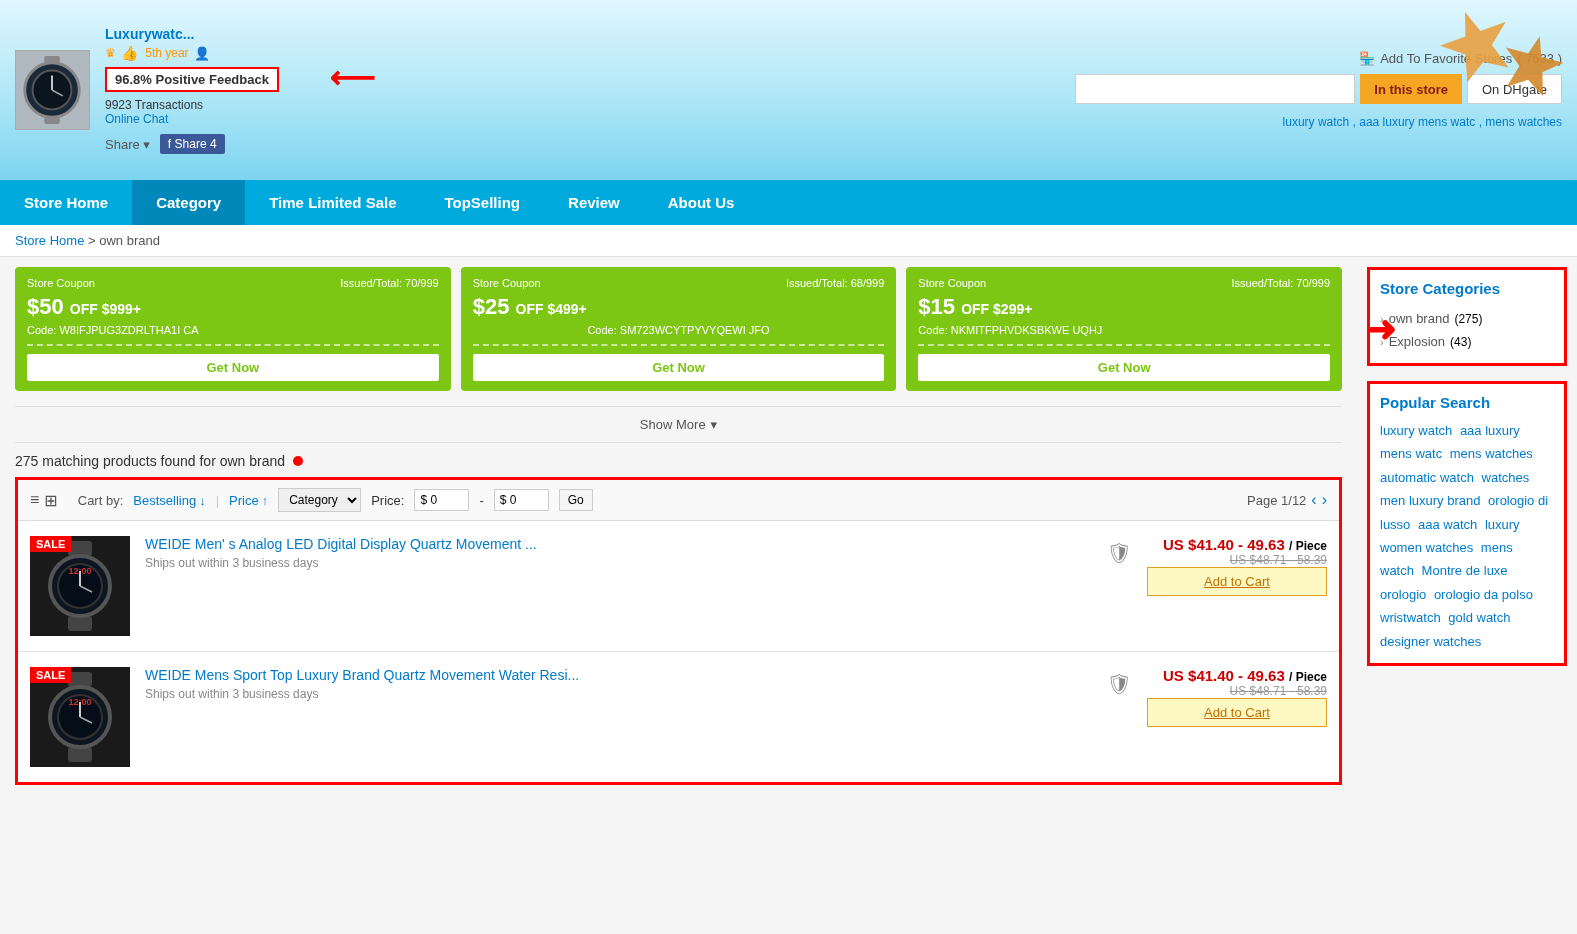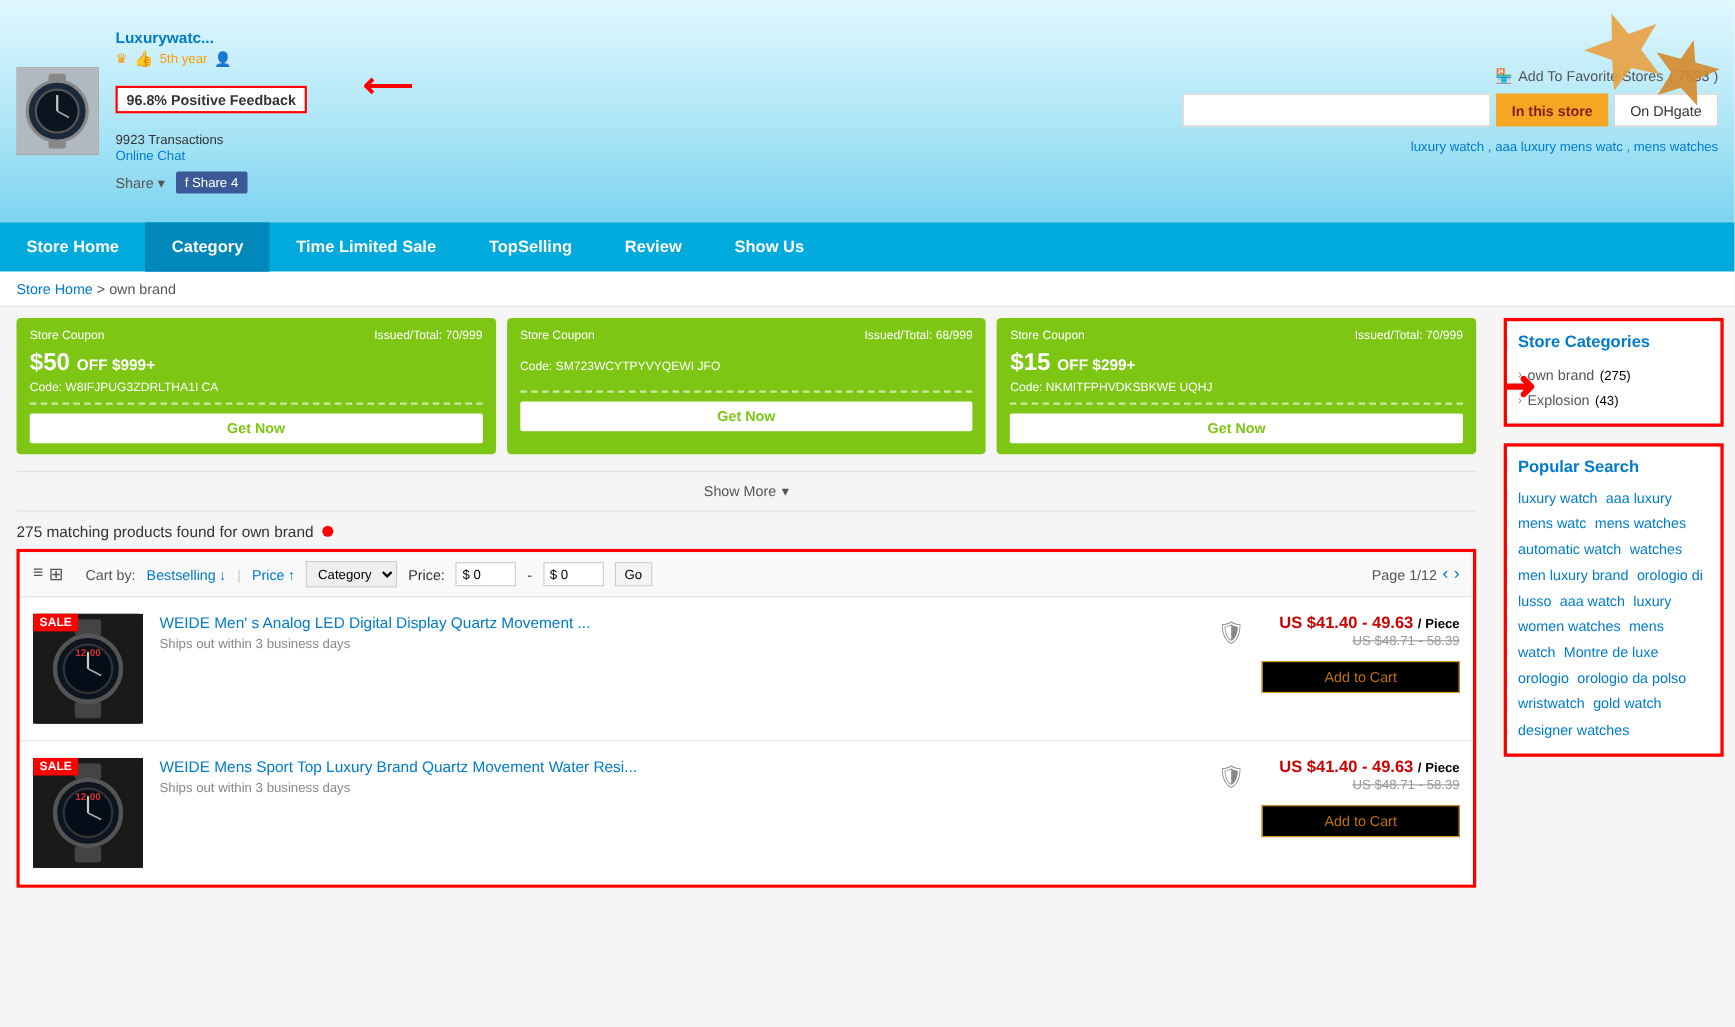--- a/index.html
+++ b/index.html
@@ -5,21 +5,21 @@
     * { margin: 0; padding: 0; box-sizing: border-box; }
     body { font-family: Arial, sans-serif; font-size: 13px; background: #f5f5f5; color: #333; }
 
     
     .header { background: linear-gradient(180deg, #e0f7ff 0%, #b3e8f7 50%, #7dd4f0 100%); padding: 26px 15px; display: flex; align-items: center; gap: 15px; position: relative; min-height: 115px; overflow: hidden; }
     .header-starfish { position: absolute; right: 0; top: 0; bottom: 0; width: 200px; }
     .store-logo { width: 75px; height: 80px; background: #ccc; border: 1px solid #aaa; display: flex; align-items: center; justify-content: center; overflow: hidden; flex-shrink: 0; }
     .store-name { color: #007bcc; font-size: 14px; font-weight: bold; }
     .store-badges { display: flex; align-items: center; gap: 6px; margin: 3px 0; }
     .badge-year { color: #f90; font-size: 12px; display: flex; align-items: center; gap: 2px; }
-    .feedback-box { border: 2px solid red; display: inline-block; padding: 3px 8px; margin: 14px 0; background: #fff; font-size: 13px; font-weight: bold; }
+    .feedback-box { border: 2px solid red; display: inline-block; padding: 3px 8px; margin: 3px 0; background: #fff; font-size: 13px; font-weight: bold; }
     .feedback-pct { color: #333; }
     .search-bar-row { display: flex; align-items: center; gap: 5px; margin-bottom: 6px; }
     .search-input { width: 280px; height: 30px; border: 1px solid #ccc; padding: 0 8px; font-size: 13px; }
     .btn-in-store { background: #f5a623; color: #7f1d1d; border: none; padding: 5px 14px; height: 30px; cursor: pointer; font-size: 13px; font-weight: bold; }
     .btn-on-dhgate { background: #fff; color: #333; border: 1px solid #ccc; padding: 5px 14px; height: 30px; cursor: pointer; font-size: 13px; }
     .search-tags { color: #007bcc; font-size: 12px; }
     .share-row { display: flex; align-items: center; gap: 10px; margin-top: 5px; }
     .share-link { color: #555; font-size: 13px; cursor: pointer; }
     .fb-share { background: #3b5998; color: #fff; padding: 3px 8px; font-size: 12px; border-radius: 2px; cursor: pointer; }
 
@@ -71,21 +71,21 @@
     .product-item:last-child { border-bottom: none; }
     .product-thumb { width: 100px; height: 100px; background: #e0e0e0; flex-shrink: 0; position: relative; }
     .sale-badge { position: absolute; top: 0; left: 0; background: red; color: #fff; font-size: 11px; font-weight: bold; padding: 2px 6px; }
     .product-details { flex: 1; }
     .product-title { color: #007bcc; font-size: 14px; cursor: pointer; margin-bottom: 4px; }
     .product-ships { color: #888; font-size: 12px; }
     .product-price { text-align: right; min-width: 180px; }
     .price-current { color: #c00; font-size: 15px; font-weight: bold; }
     .price-original { color: #999; font-size: 12px; text-decoration: line-through; }
     .price-unit { color: #000000; font-size: 12px; }
-    .add-to-cart-btn { background: #000000; border: 1px solid #e0a020; color: #c07000; padding: 6px 18px; cursor: pointer; font-size: 13px; margin-top: 12px; display: block; width: 100%; }
+    .add-to-cart-btn { background: #fef9c3; border: 1px solid #e0a020; color: #c07000; padding: 6px 18px; cursor: pointer; font-size: 13px; margin-top: 0; display: block; width: 100%; text-decoration: underline; }
 
     
     .sidebar-box { border: 3px solid red; padding: 10px; margin-bottom: 15px; background: #fff; }
     .sidebar-title { color: #007bcc; font-size: 15px; font-weight: bold; margin-bottom: 10px; }
     .category-item { display: flex; align-items: center; gap: 5px; padding: 4px 0; cursor: pointer; color: #555; font-size: 13px; }
     .category-count { color: #000000; font-size: 12px; }
     .chevron { color: #888; font-size: 11px; }
     .popular-search-box { border: 3px solid red; padding: 10px; background: #fff; }
     .popular-search-title { color: #007bcc; font-size: 15px; font-weight: bold; margin-bottom: 8px; }
     .popular-tags { color: #555; font-size: 13px; line-height: 1.8; }
@@ -188,21 +188,21 @@
   <a class="nav-item">
     <span>Time Limited Sale</span>
   </a>
   <a class="nav-item">
     <span>TopSelling</span>
   </a>
   <a class="nav-item">
     <span>Review</span>
   </a>
   <a class="nav-item">
-    <span>Show Us</span>
+    <span>About Us</span>
   </a>
 </div>
 
 <div class="breadcrumb">
   <span style="color:#007bcc; cursor:pointer;">Store Home</span>
   <span> &gt; </span>
   <span>own brand</span>
 </div>
 
 <div class="main">
@@ -220,21 +220,22 @@
           <div style="font-size:11px; margin:4px 0;">Code: W8IFJPUG3ZDRLTHA1I CA</div>
           <div class="coupon-divider"></div>
           <button class="coupon-btn">Get Now</button>
         </div>
 
         <div class="coupon">
           <div class="coupon-header">
             <span>Store Coupon</span>
             <span>Issued/Total: 68/999</span>
           </div>
-          <div style="font-size:11px; margin:16px 0;">Code: SM723WCYTPYVYQEWI JFO</div>
+          <div style="font-size:22px; font-weight:bold;">$25 <span style="font-size:14px;">OFF $499+</span></div>
+          <div style="font-size:11px; margin:4px 0;text-align:center;">Code: SM723WCYTPYVYQEWI JFO</div>
           <div class="coupon-divider"></div>
           <button class="coupon-btn">Get Now</button>
         </div>
 
         <div class="coupon" style="position:relative;">
           <div class="coupon-header">
             <span>Store Coupon</span>
             <span>Issued/Total: 70/999</span>
           </div>
           <div style="font-size:22px; font-weight:bold;">$15 <span style="font-size:14px;">OFF $299+</span></div>

